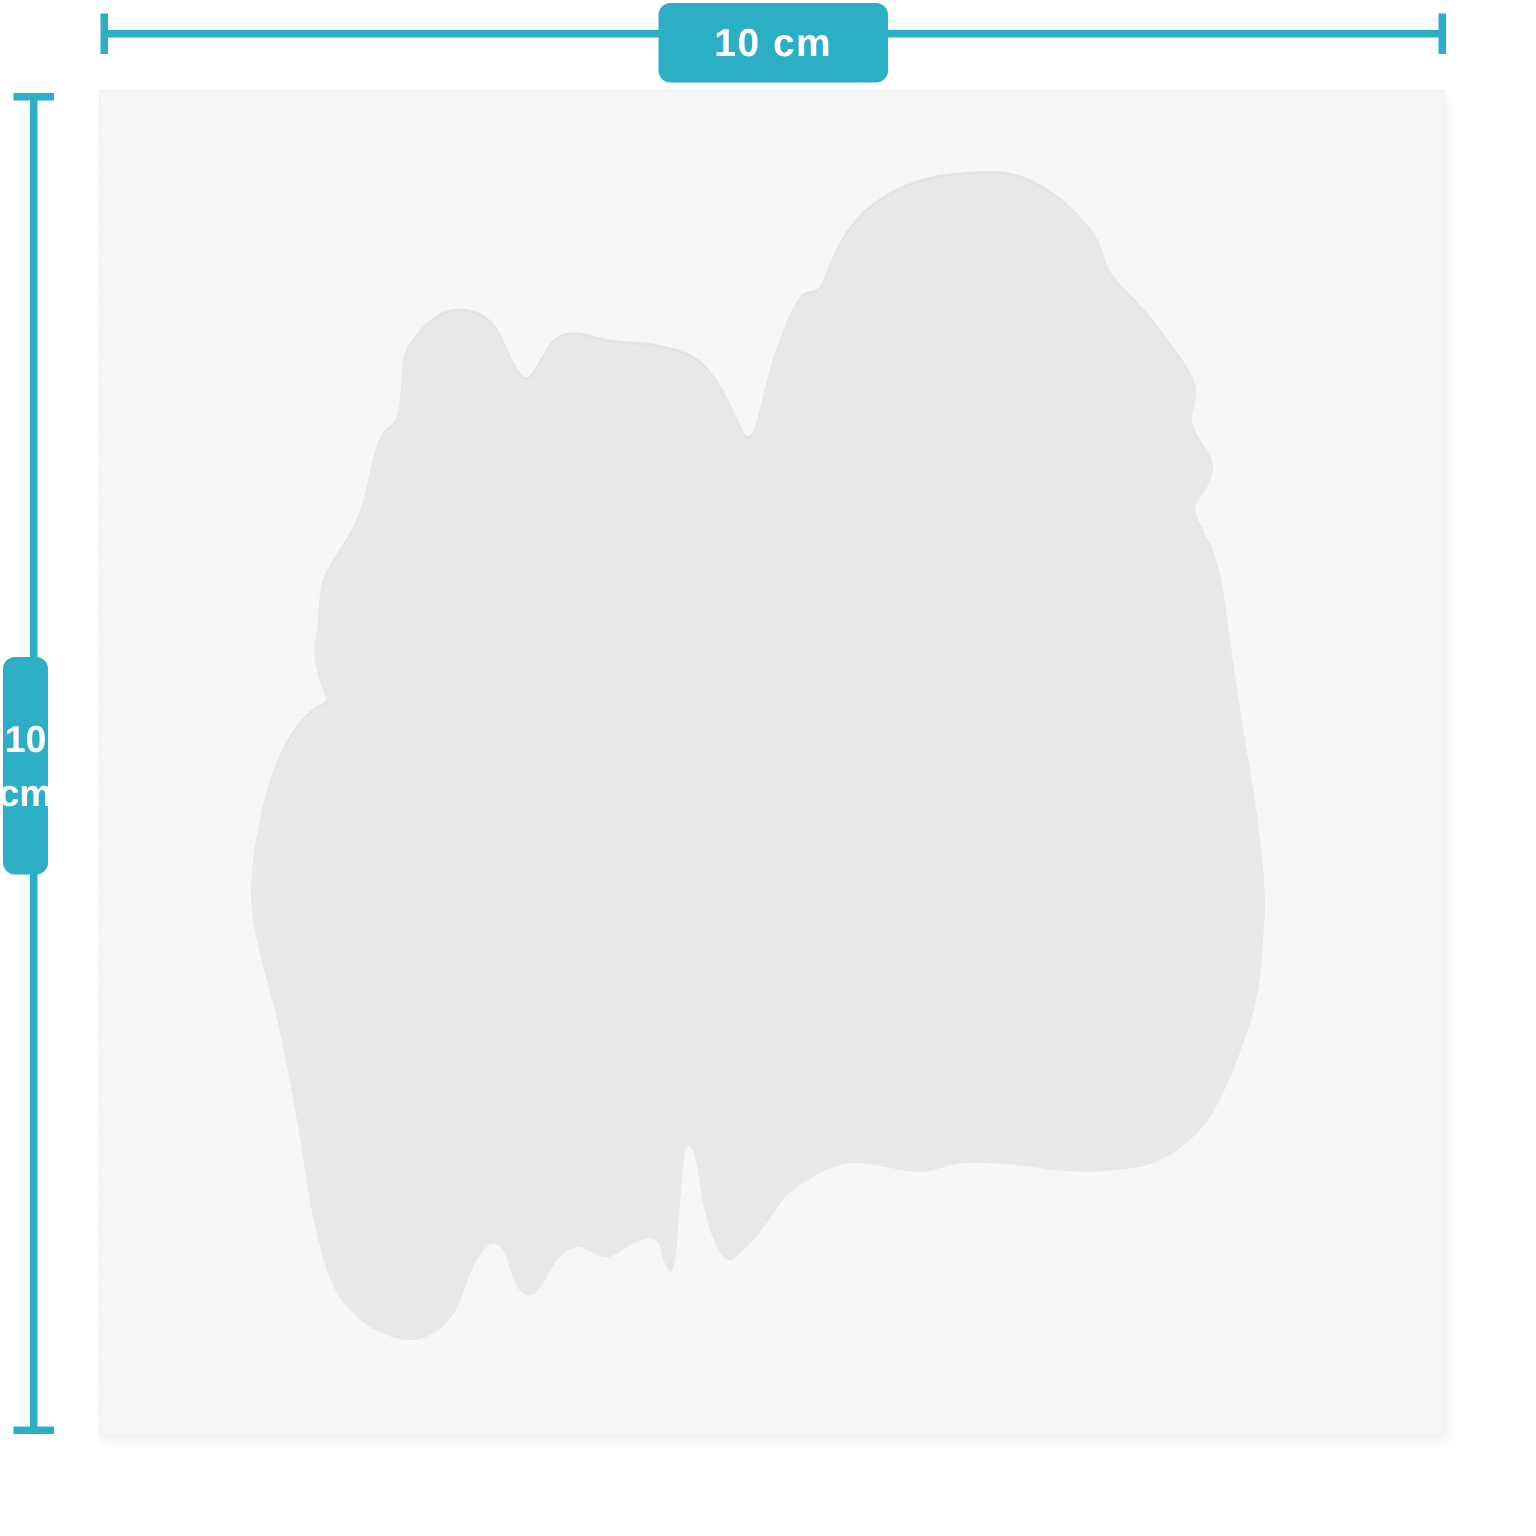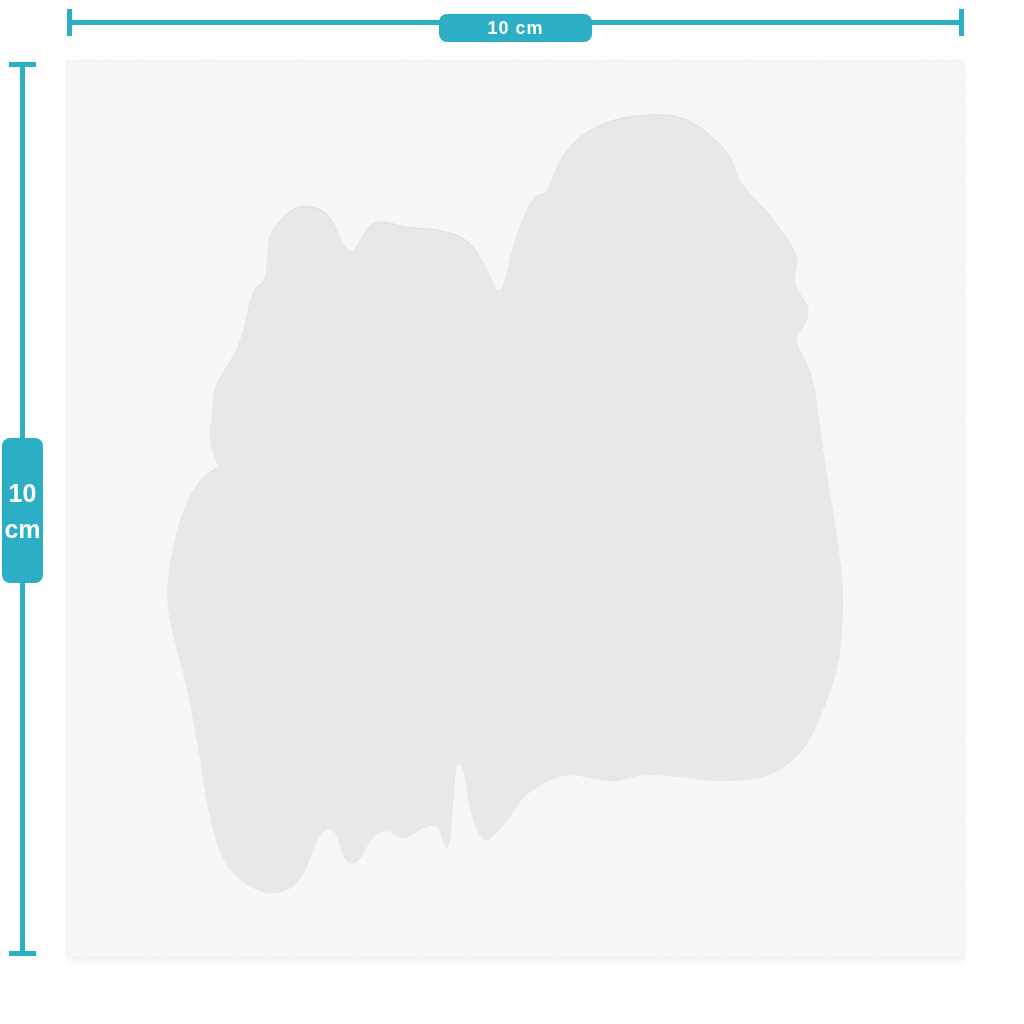--- a/index.html
+++ b/index.html
@@ -54,30 +54,30 @@
     border-radius: 8px;
     display: flex;
     align-items: center;
     justify-content: center;
     color: var(--label-text, #ffffff);
     font-weight: bold;
     text-align: center;
   }
   .badge-w {
     left: 439px;
-    top: 14px;
+    top: 2px;
     width: 153px;
-    height: 28px;
-    font-size: 18px;
+    height: 53px;
+    font-size: 26px;
     letter-spacing: 1px;
   }
   .badge-h {
     left: 2px;
     top: 438px;
-    width: 41px;
+    width: 30px;
     height: 145px;
     font-size: 25px;
     flex-direction: column;
     line-height: 36px;
   }
 </style>
 </head>
 <body>
 
 <div class="diagram">

